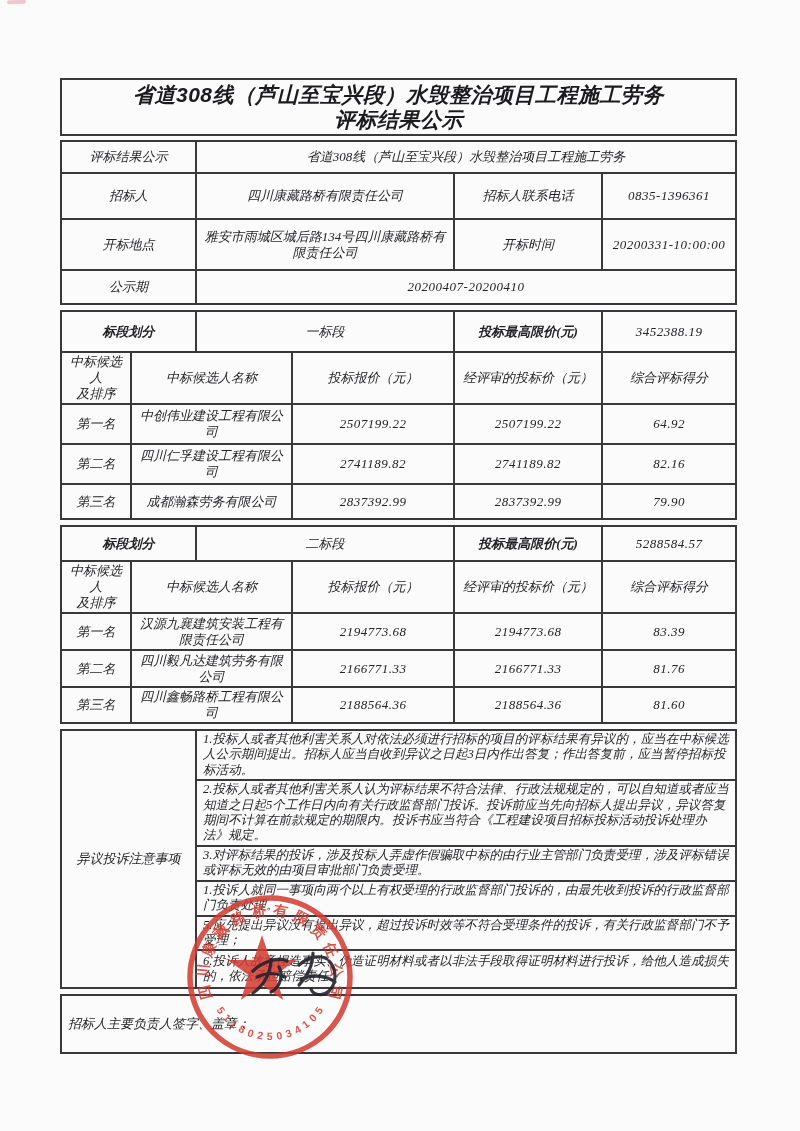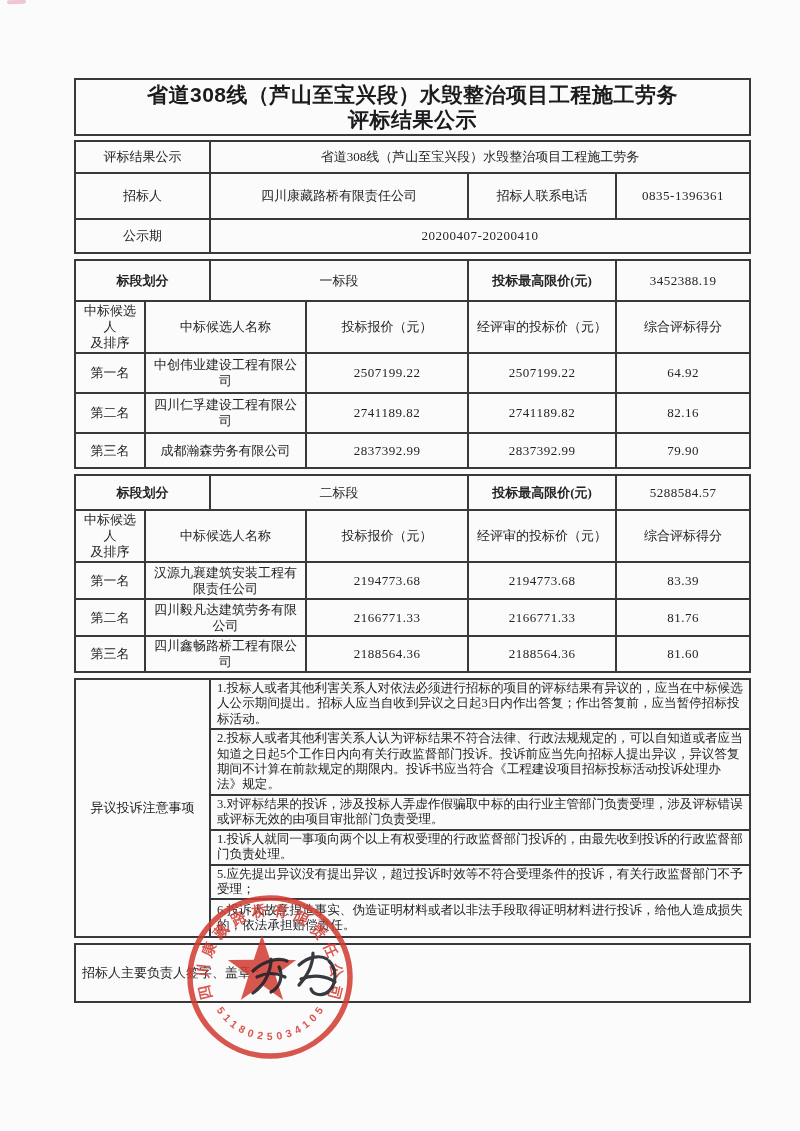--- a/index.html
+++ b/index.html
@@ -8,21 +8,21 @@
     background:#fcfbfc;
     font-family:"Liberation Serif","DejaVu Serif",serif;
     color:#232325;
     -webkit-font-smoothing:antialiased;
   }
   .page{position:relative;width:800px;height:1131px;overflow:hidden;background:#fcfbfc;}
   .scan-mark{
     position:absolute;left:7px;top:0;width:19px;height:4px;
     background:#e9b6c1;opacity:.75;border-radius:2px;transform:rotate(-2deg);
   }
-  .doc{position:absolute;left:74px;top:78px;width:612px;}
+  .doc{position:absolute;left:60px;top:78px;width:612px;font-style:italic;}
   table{border-collapse:collapse;table-layout:fixed;width:675px;}
   .box{margin-bottom:4px;}
   td{
     border:2px solid #39393b;
     text-align:center;vertical-align:middle;
     font-size:13px;line-height:16px;
     padding:1px 4px;overflow:hidden;
     word-break:break-all;
   }
   .title-cell{
@@ -82,20 +82,26 @@
       <tbody>
           <tr style="height:32px">
         <td colspan="2">评标结果公示</td>
         <td colspan="4">省道308线（芦山至宝兴段）水毁整治项目工程施工劳务</td>
       </tr>
       <tr style="height:46px">
         <td colspan="2">招标人</td>
         <td colspan="2">四川康藏路桥有限责任公司</td>
         <td>招标人联系电话</td>
         <td class="num">0835-1396361</td>
+      </tr>
+      <tr style="height:51px">
+        <td colspan="2">开标地点</td>
+        <td colspan="2">雅安市雨城区城后路134号四川康藏路桥有限责任公司</td>
+        <td>开标时间</td>
+        <td class="num">20200331-10:00:00</td>
       </tr>
       <tr style="height:34px">
         <td colspan="2">公示期</td>
         <td colspan="4" class="num">20200407-20200410</td>
       </tr>
     </tbody>
       </table>
 
     <table class="box" style="margin-bottom:5px">
       <colgroup>

